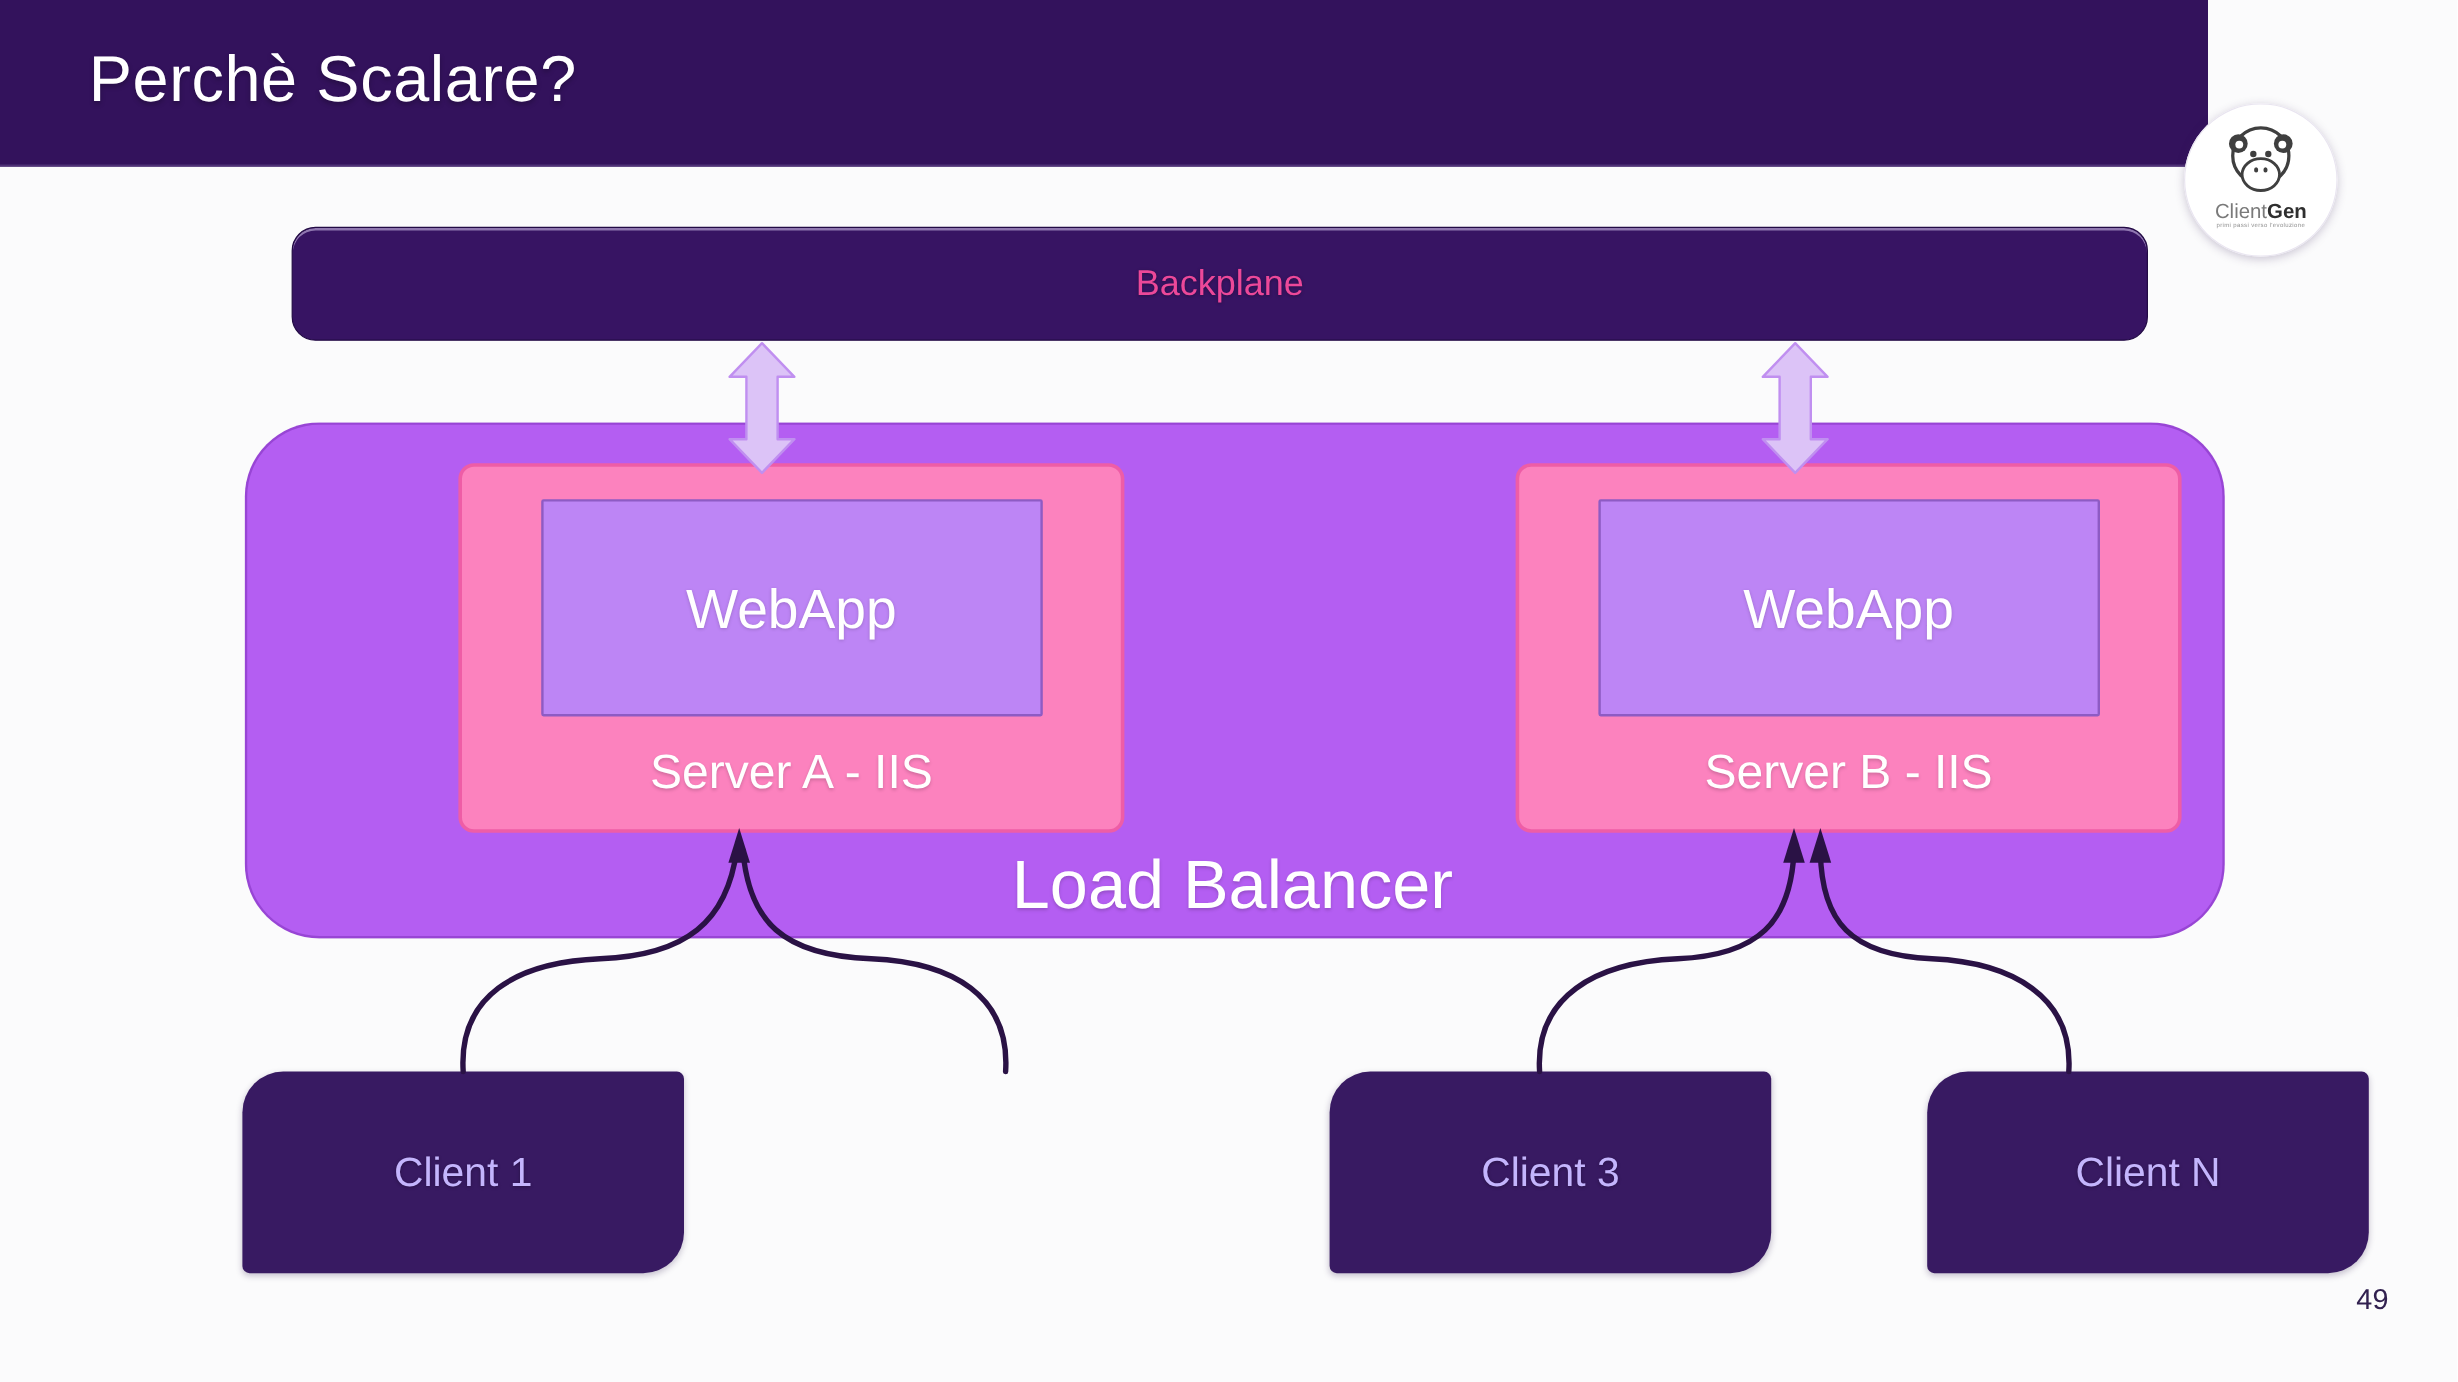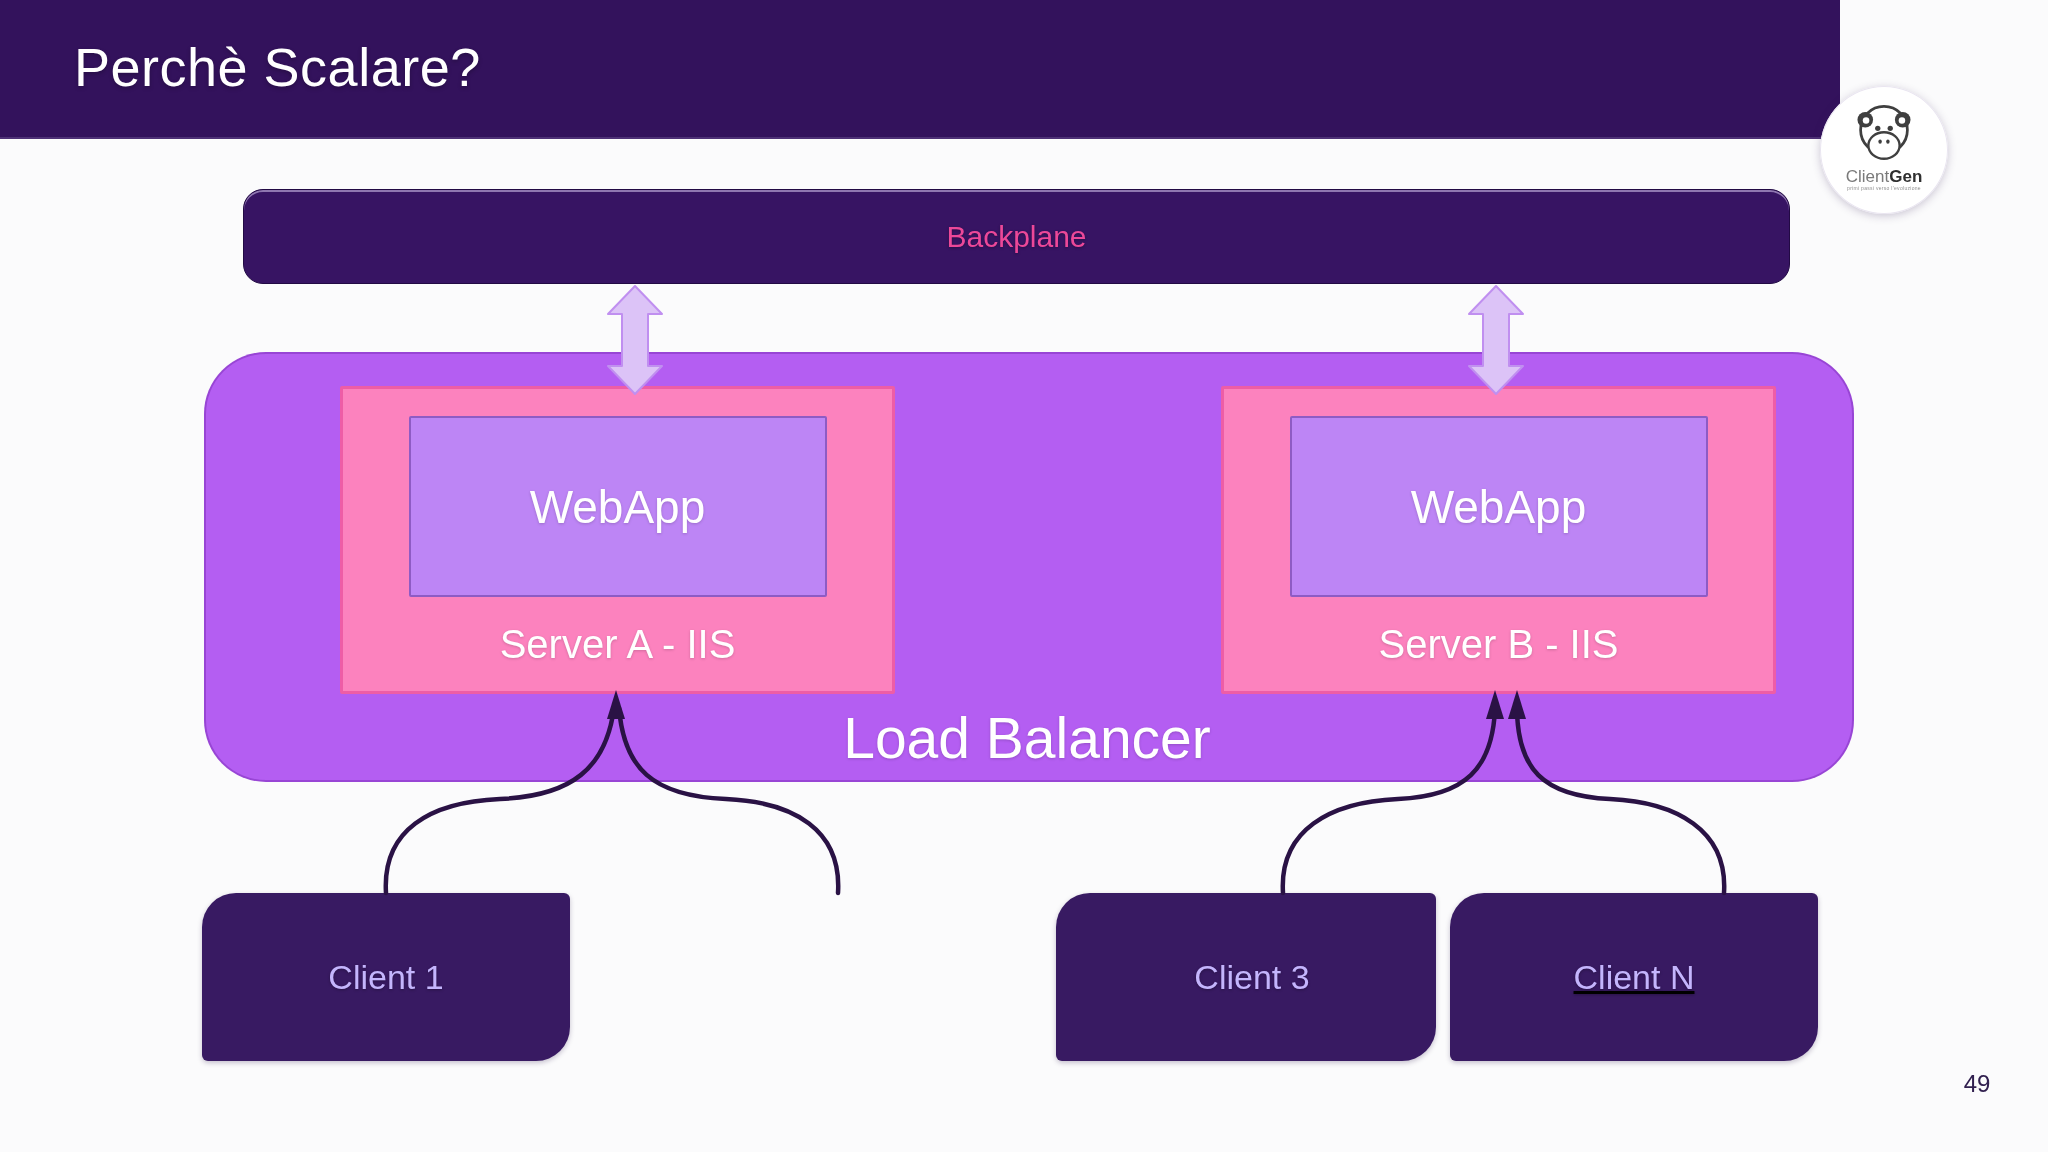--- a/index.html
+++ b/index.html
@@ -43,22 +43,22 @@
     background:#b45ef2;border:2px solid rgba(130,50,190,.55);
   }
   .lb-label{
     position:absolute;left:204px;top:700px;width:1646px;height:76px;
     display:flex;align-items:center;justify-content:center;
     color:#fff;font-size:57px;text-shadow:0 1px 3px rgba(0,0,0,.18);
   }
   
   .server{
     position:absolute;top:386px;width:555px;height:308px;
-    background:#fc82be;border:3px solid #ee5da6;border-radius:2px;
-    box-sizing:border-box;display:flex;flex-direction:column;align-items:center;
+    background:#fc82be;border:3px solid #ee5da6;border-radius:13px;
+    box-sizing:border-box;display:flex;flex-direction:column;align-items:center;margin-left:42px;
   }
   .server.a{left:340px;}
   .server.b{left:1221px;}
   .webapp{
     margin-top:27px;width:418px;height:181px;
     background:#bd85f5;border:2px solid #8e5bc4;border-radius:2px;
     box-sizing:border-box;display:flex;align-items:center;justify-content:center;
   }
   .webapp .lbl{color:#fff;font-size:46px;text-shadow:0 1px 3px rgba(0,0,0,.18);}
   .server .slabel{
@@ -66,21 +66,21 @@
     color:#fff;font-size:40px;text-shadow:0 1px 3px rgba(0,0,0,.18);
   }
   
   .client{
     position:absolute;top:893px;width:368px;height:168px;
     background:#381a62;border-radius:34px 6px 34px 6px;
     display:flex;align-items:center;justify-content:center;
     box-shadow:0 2px 5px rgba(40,20,70,.25);
   }
   .client .lbl{color:#c4b5fd;font-size:34px;text-shadow:0 1px 3px rgba(0,0,0,.3);}
-  .client.c1{left:202px;} .client.c2{left:653px;} .client.c3{left:1056px;padding-left:12px;} .client.c4{left:1450px;text-decoration:underline;}
+  .client.c1{left:202px;} .client.c2{left:653px;} .client.c3{left:1108px;} .client.c4{left:1606px;}
   
   .overlay{position:absolute;left:0;top:0;width:2048px;height:1152px;pointer-events:none;}
   
   .pagenum{
     position:absolute;left:1942px;top:1070px;width:70px;text-align:center;
     color:#31204f;font-size:24px;
   }
 </style>
 </head>
 <body>

